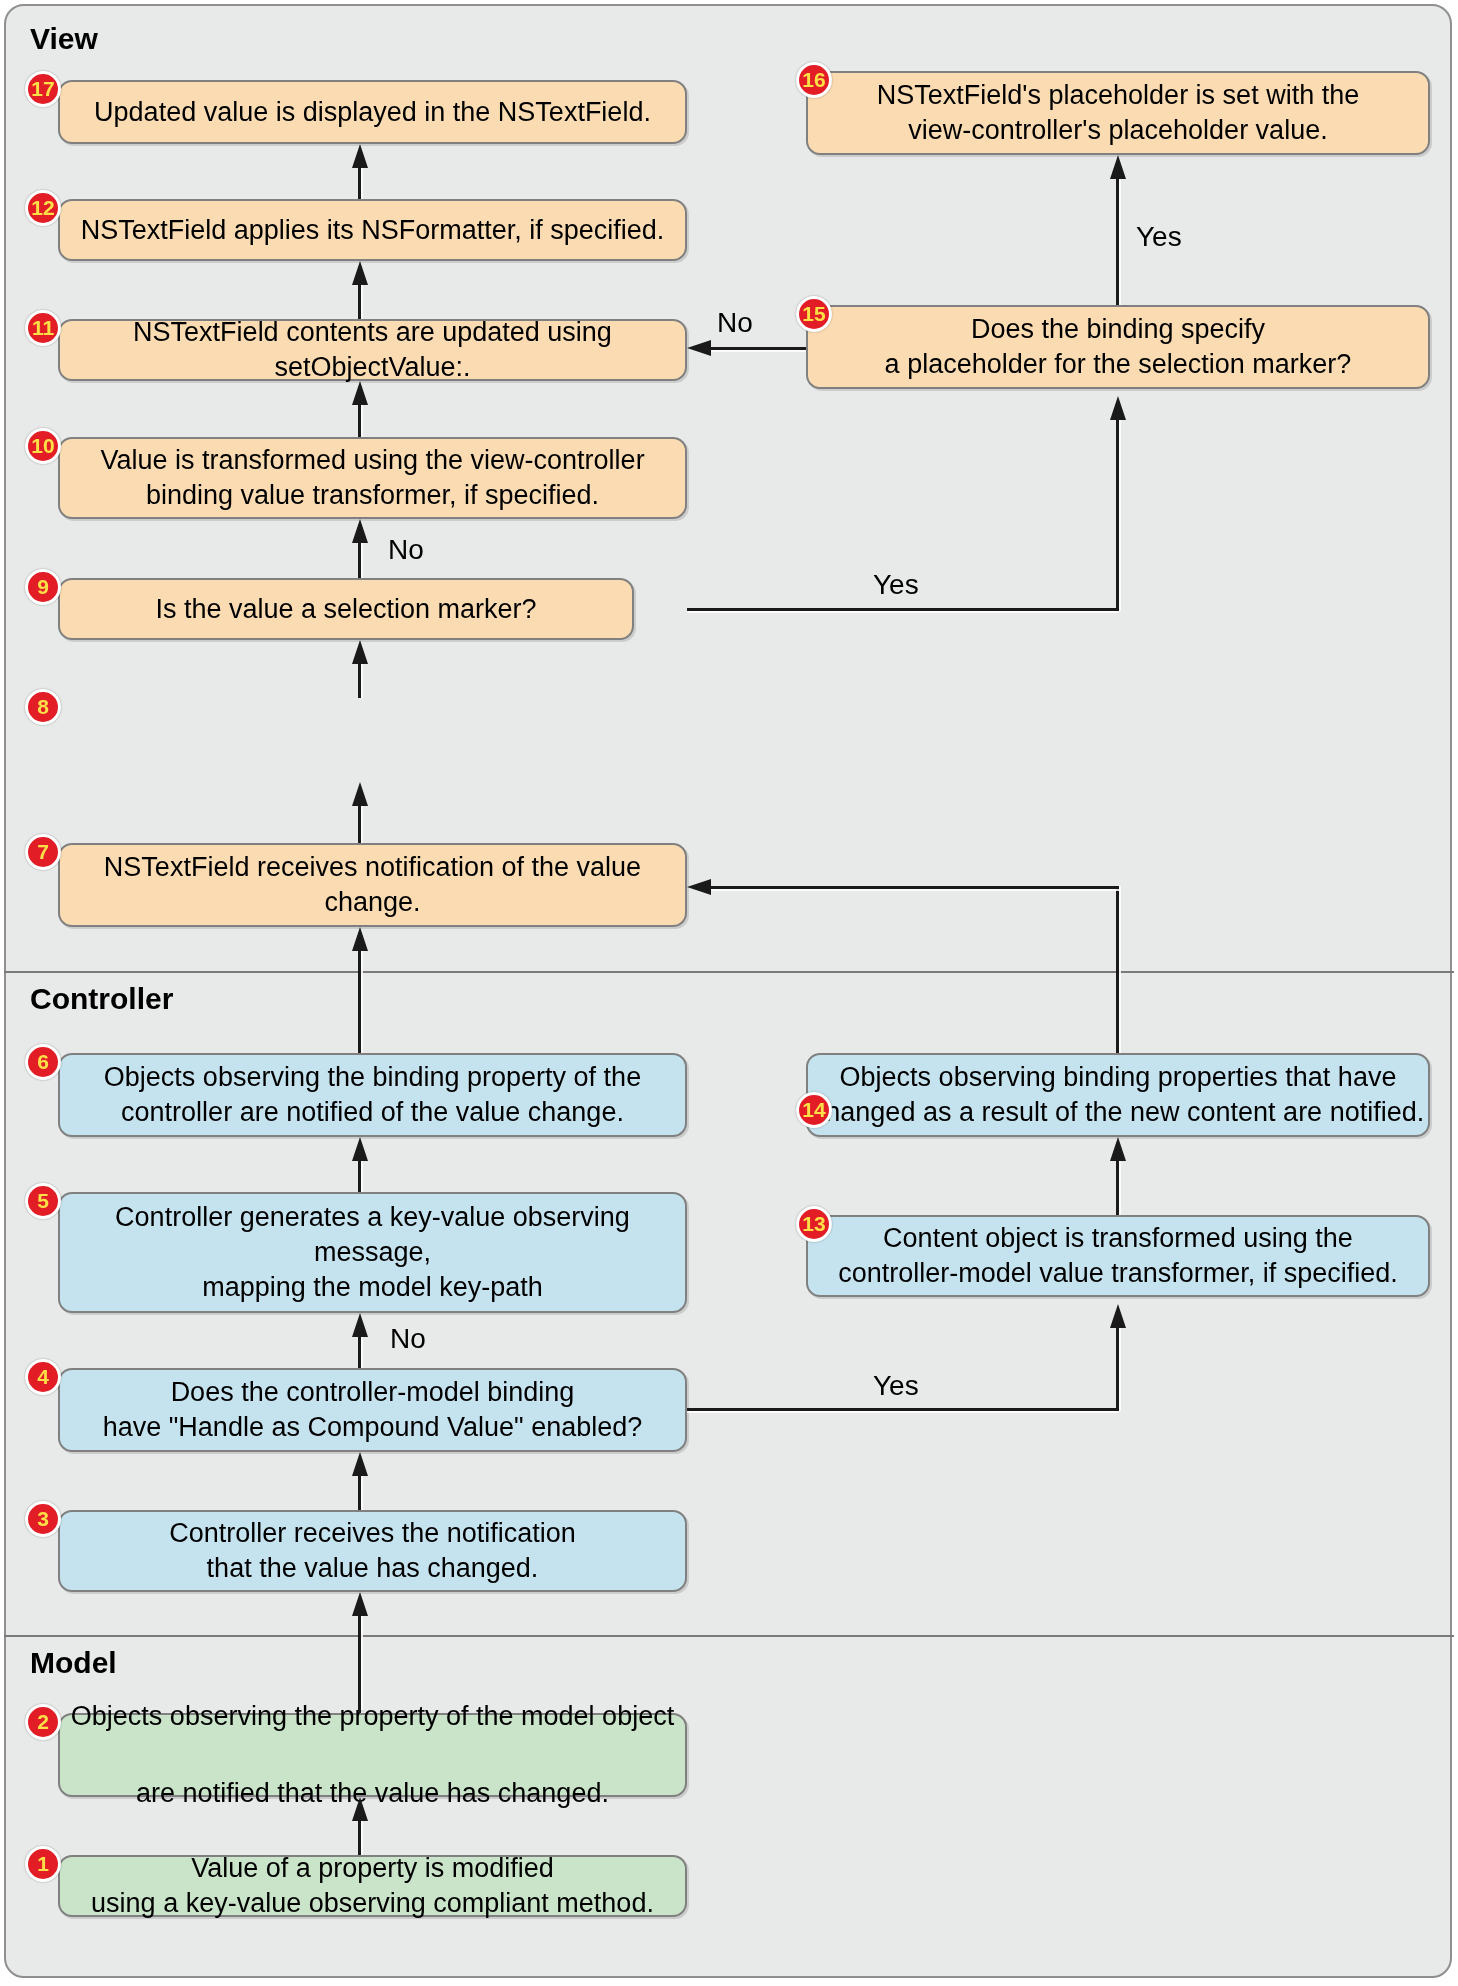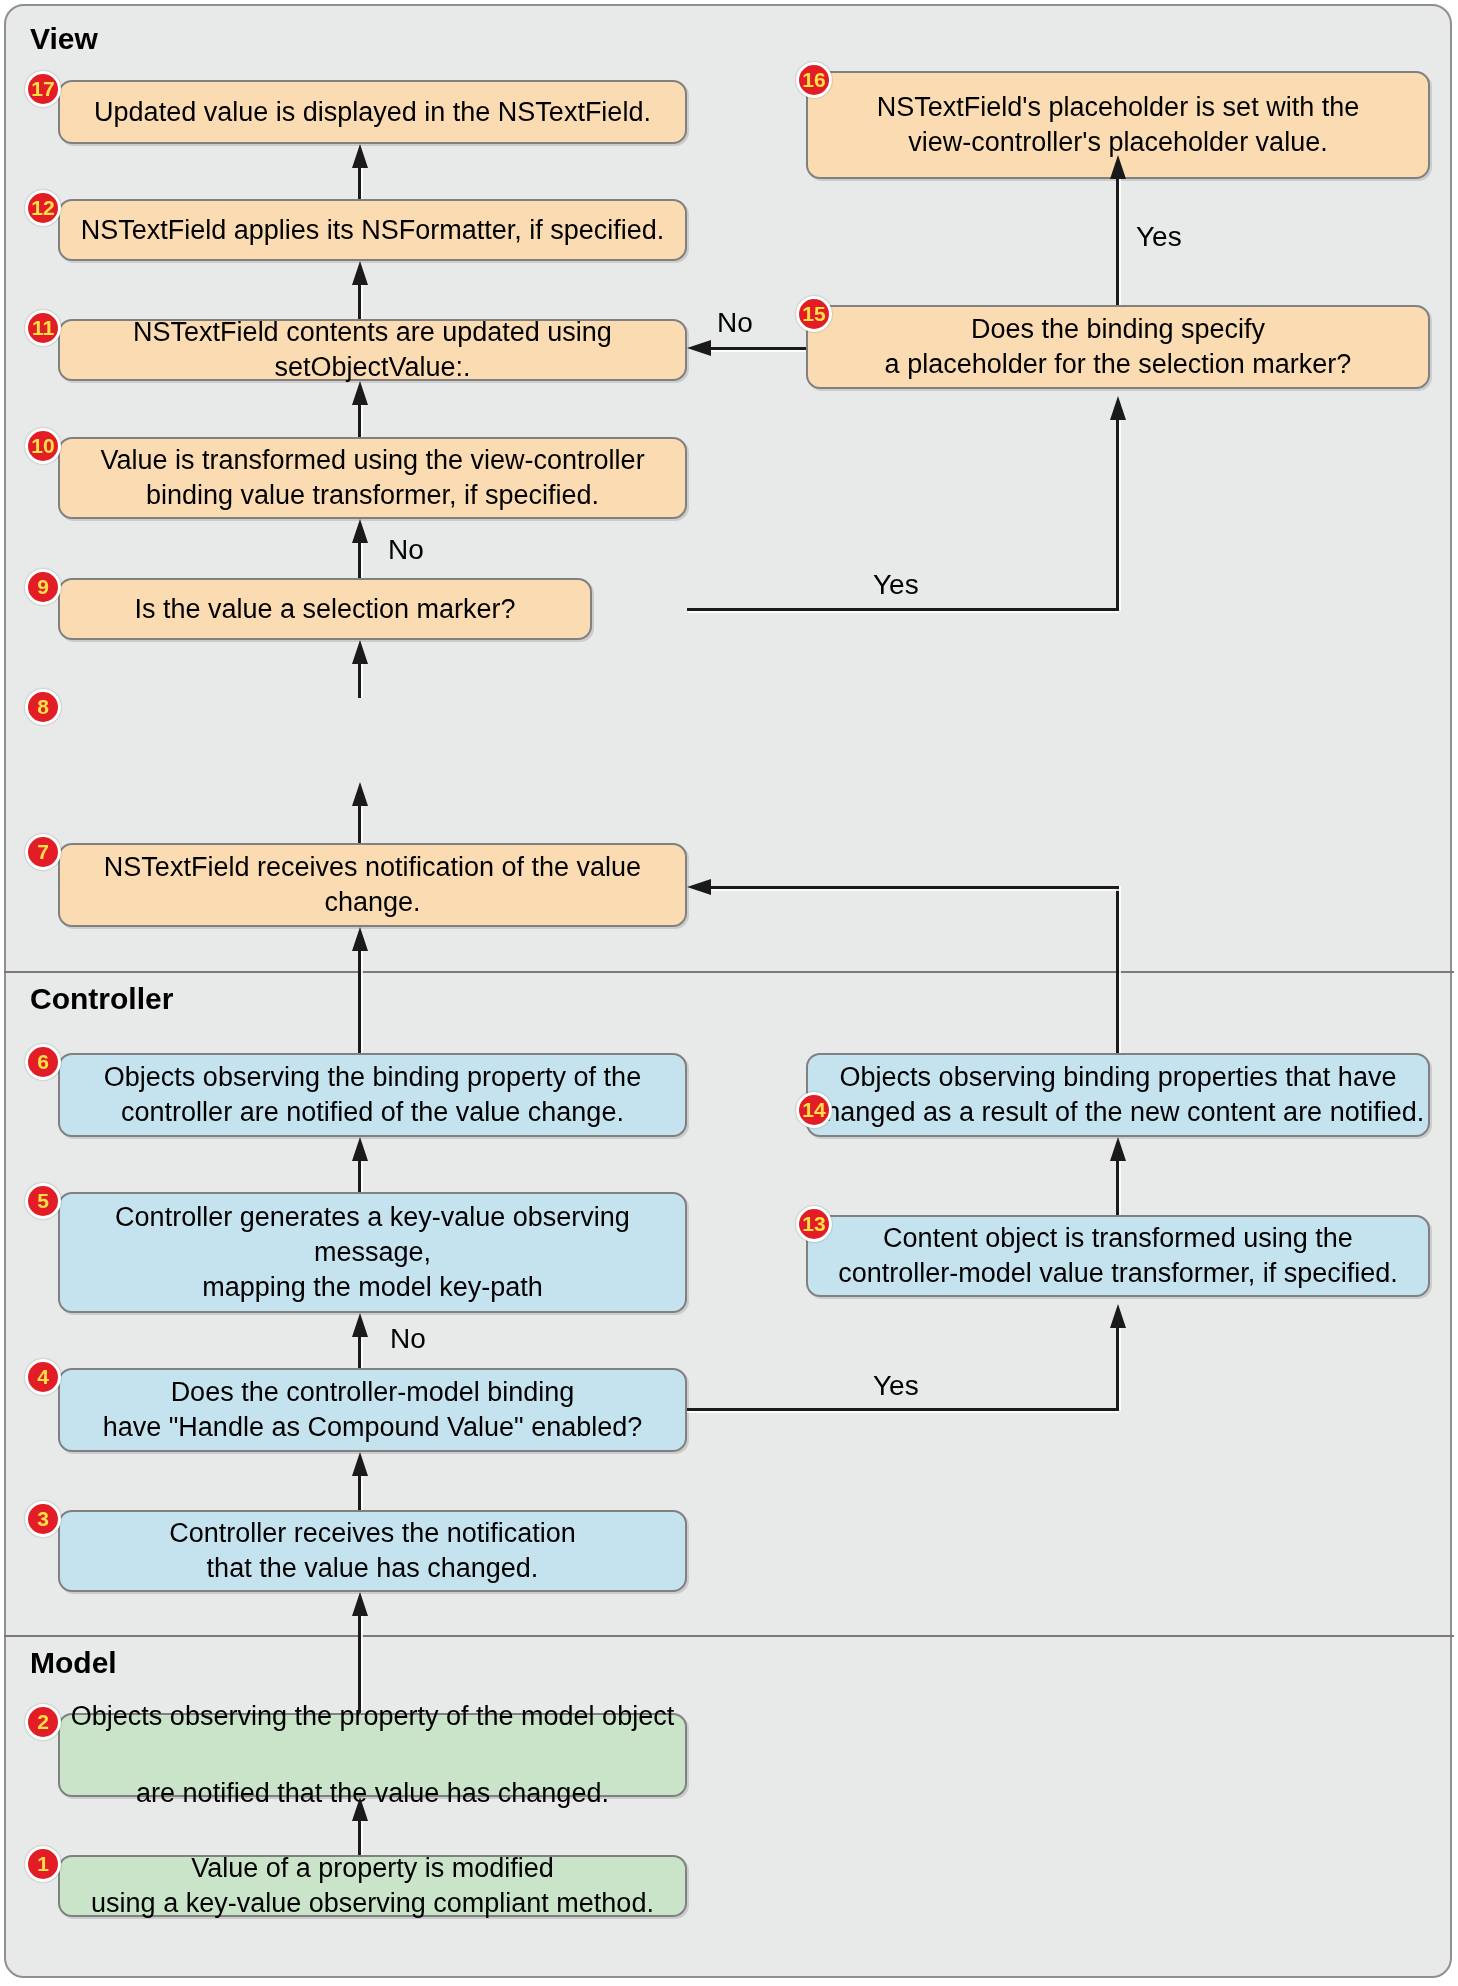--- a/index.html
+++ b/index.html
@@ -49,27 +49,27 @@
   <div class="fbox peach" style="left:58px;top:199px;width:629px;height:62px;">
     <div>NSTextField applies its NSFormatter, if specified.</div>
   </div>
   <div class="fbox peach" style="left:58px;top:319px;width:629px;height:62px;">
     <div>NSTextField contents are updated using setObjectValue:.</div>
   </div>
   <div class="fbox peach" style="left:58px;top:437px;width:629px;height:82px;">
     <div>Value is transformed using the view-controller</div>
     <div>binding value transformer, if specified.</div>
   </div>
-  <div class="fbox peach" style="left:58px;top:578px;width:534px;height:62px;">
+  <div class="fbox peach" style="left:58px;top:578px;width:576px;height:62px;">
     <div>Is the value a selection marker?</div>
   </div>
   <div class="fbox peach" style="left:58px;top:843px;width:629px;height:84px;">
     <div>NSTextField receives notification of the value change.</div>
   </div>
-  <div class="fbox peach" style="left:806px;top:71px;width:624px;height:108px;">
+  <div class="fbox peach" style="left:806px;top:71px;width:624px;height:84px;">
     <div>NSTextField's placeholder is set with the</div>
     <div>view-controller's placeholder value.</div>
   </div>
   <div class="fbox peach" style="left:806px;top:305px;width:624px;height:84px;">
     <div>Does the binding specify</div>
     <div>a placeholder for the selection marker?</div>
   </div>
 
   <div class="fbox blue" style="left:58px;top:1053px;width:629px;height:84px;">
     <div>Objects observing the binding property of the</div>

